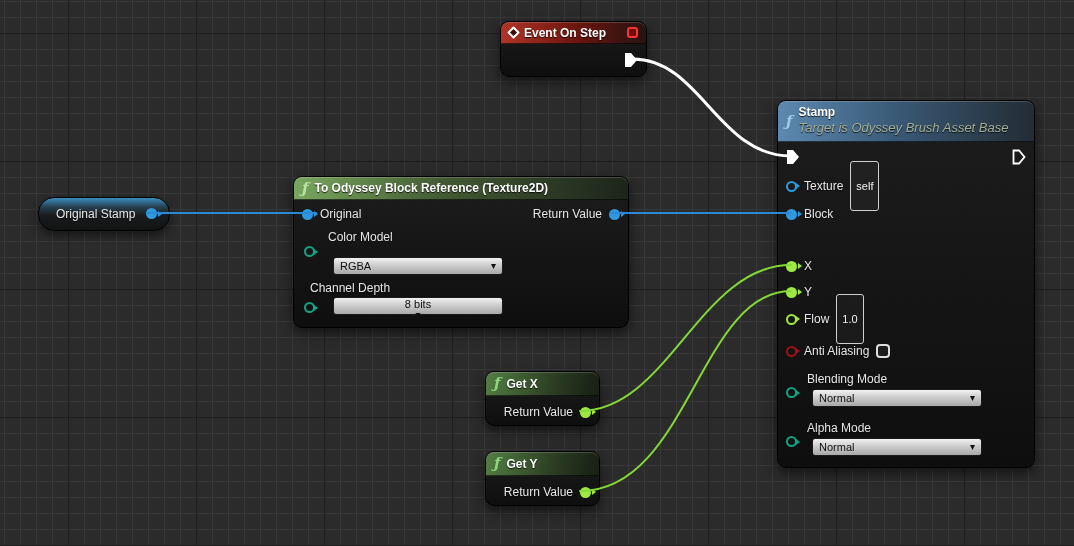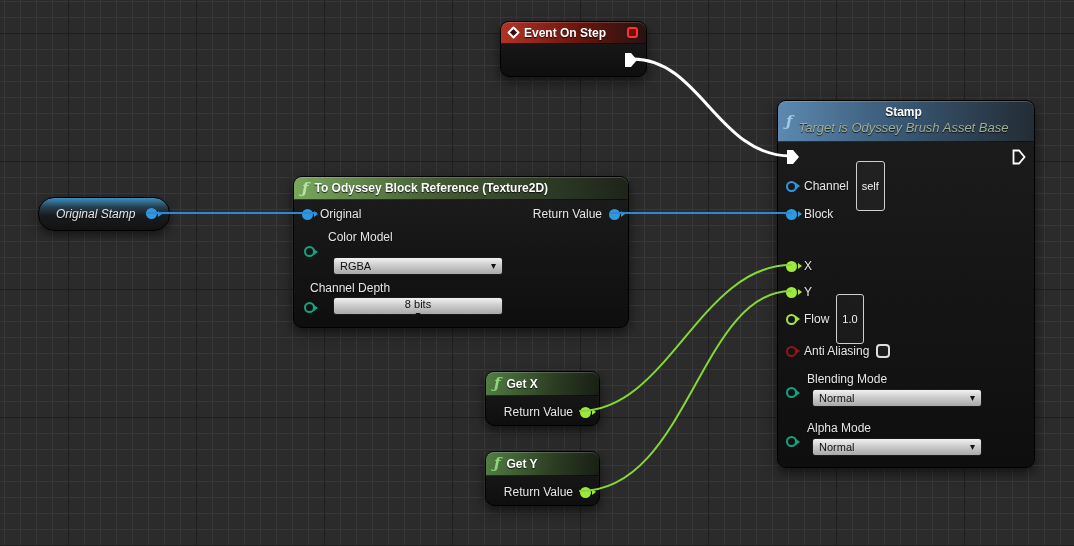--- a/index.html
+++ b/index.html
@@ -12,21 +12,21 @@
       linear-gradient(to right,#1e1e1e 1px,transparent 1px),
       linear-gradient(to bottom,#383838 1px,transparent 1px),
       linear-gradient(to right,#383838 1px,transparent 1px);
     background-size:128px 128px,128px 128px,16px 16px,16px 16px;
     background-position:0 33px,68px 0,0 1px,4px 0;
   }
   .wire-layer{position:absolute;left:0;top:0;z-index:3;pointer-events:none;}
   .node{
     position:absolute;z-index:2;border-radius:9px;
     background:linear-gradient(180deg,rgba(28,28,28,.96),rgba(13,13,13,.96));
-    border:1px solid #000;box-shadow:0 5px 12px rgba(0,0,0,.55);text-align:center;
+    border:1px solid #000;box-shadow:0 5px 12px rgba(0,0,0,.55);
   }
   .node-header{
     display:flex;align-items:center;gap:6px;padding:0 8px;
     border-radius:8px 8px 0 0;border-bottom:1px solid rgba(0,0,0,.6);
     box-shadow:inset 0 1px 0 rgba(255,255,255,.18);
   }
   .hdr-title{font-size:12px;font-weight:bold;color:#fff;text-shadow:0 1px 1px rgba(0,0,0,.8);white-space:nowrap;}
   .hdr-sub{font-size:13px;font-style:italic;color:#a2b096;text-shadow:0 1px 1px rgba(0,0,0,.8);white-space:nowrap;}
   .fn-icon{font-family:"DejaVu Serif",serif;font-style:italic;font-weight:bold;font-size:15px;line-height:1;}
   .row{position:absolute;display:flex;align-items:center;gap:7px;height:26px;}
@@ -70,21 +70,21 @@
   .stamp-header .text-col{display:flex;flex-direction:column;line-height:1.25;}
   
   .odyssey-header{background:linear-gradient(90deg,#79a75f 0%,#425933 45%,#1d241a 100%);height:22px;}
   
   .getter-header{background:linear-gradient(100deg,#527e43 0%,#2b3d23 60%,#181e14 100%);height:23px;}
   
   .var-node{
     position:absolute;z-index:2;border-radius:16px;border:1px solid #000;
     background:linear-gradient(180deg,#3a8ec0 0%,#26404e 28%,#181b1d 55%,#121212 100%);
     box-shadow:0 4px 8px rgba(0,0,0,.5);
-    display:flex;align-items:center;font-style:italic;
+    display:flex;align-items:center;
   }
 </style>
 </head>
 <body>
 
 <svg class="wire-layer" width="1074" height="546">
     <path d="M633,59 C700,59 718,156 791,156" stroke="#ffffff" stroke-width="3" fill="none" stroke-linecap="round"></path>
     <path d="M148,213 L316,213" stroke="#2d86d6" stroke-width="2" fill="none" stroke-linecap="round"></path>
     <path d="M611,213 L791,213" stroke="#2d86d6" stroke-width="2" fill="none" stroke-linecap="round"></path>
     <path d="M580,411 C668,411 700,265 791,265" stroke="#83d935" stroke-width="2" fill="none" stroke-linecap="round"></path>
@@ -112,21 +112,21 @@
   </div>
   <svg class="exec abs-pin" width="14" height="16" viewBox="0 0 14 16" style="left:8px;top:48px;">
       <path class="filled" d="M1 1 H7 L13 8 L7 15 H1 Z"></path>
     </svg>
   <svg class="exec abs-pin" width="14" height="16" viewBox="0 0 14 16" style="right:8px;top:48px;">
       <path class="hollow" d="M1.5 1.5 H7 L12.5 8 L7 14.5 H1.5 Z"></path>
     </svg>
 
   <div class="row" style="left:8px;top:72px;">
     <span class="pin hollow" style="--c:var(--object-pin);"></span>
-    <span class="lbl">Channel</span>
+    <span class="lbl">Texture</span>
     <span class="chip">self</span>
   </div>
   <div class="row" style="left:8px;top:100px;">
     <span class="pin filled" style="--c:var(--object-pin);"></span>
     <span class="lbl">Block</span>
   </div>
   <div class="row" style="left:8px;top:152px;">
     <span class="pin filled" style="--c:var(--float-pin);"></span>
     <span class="lbl">X</span>
   </div>

